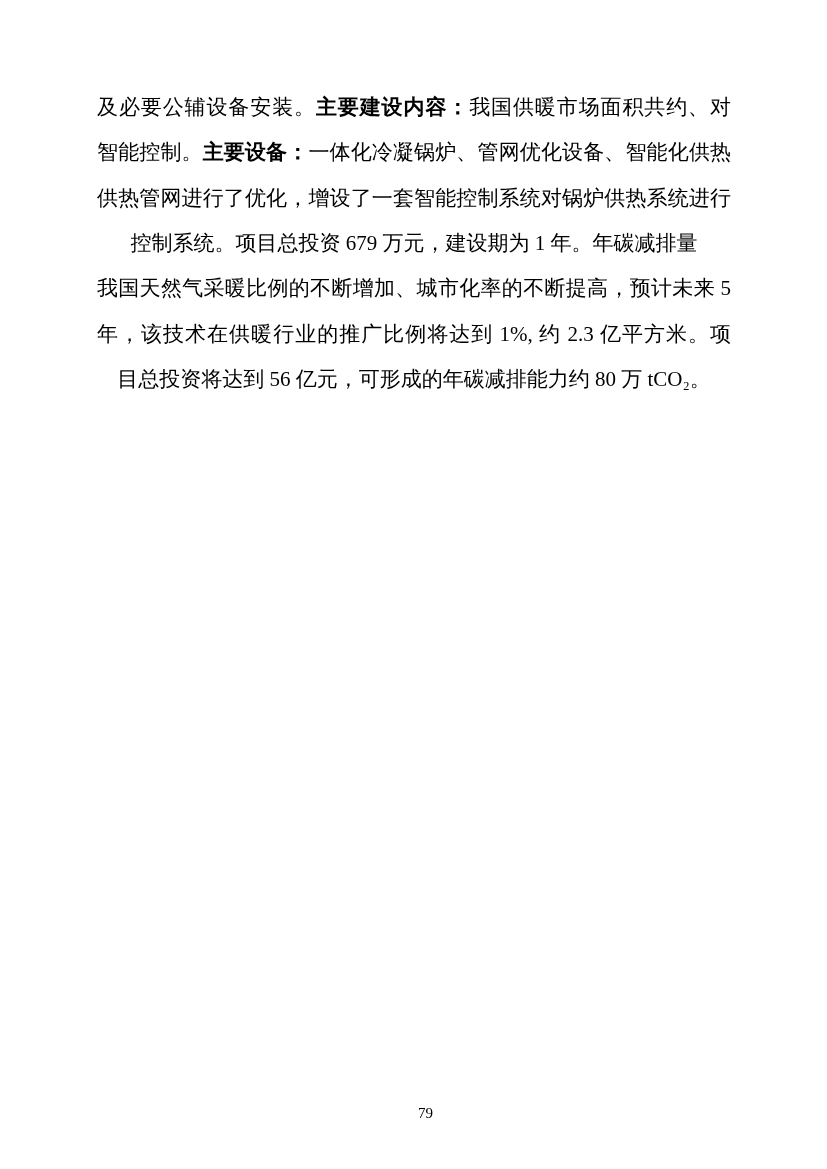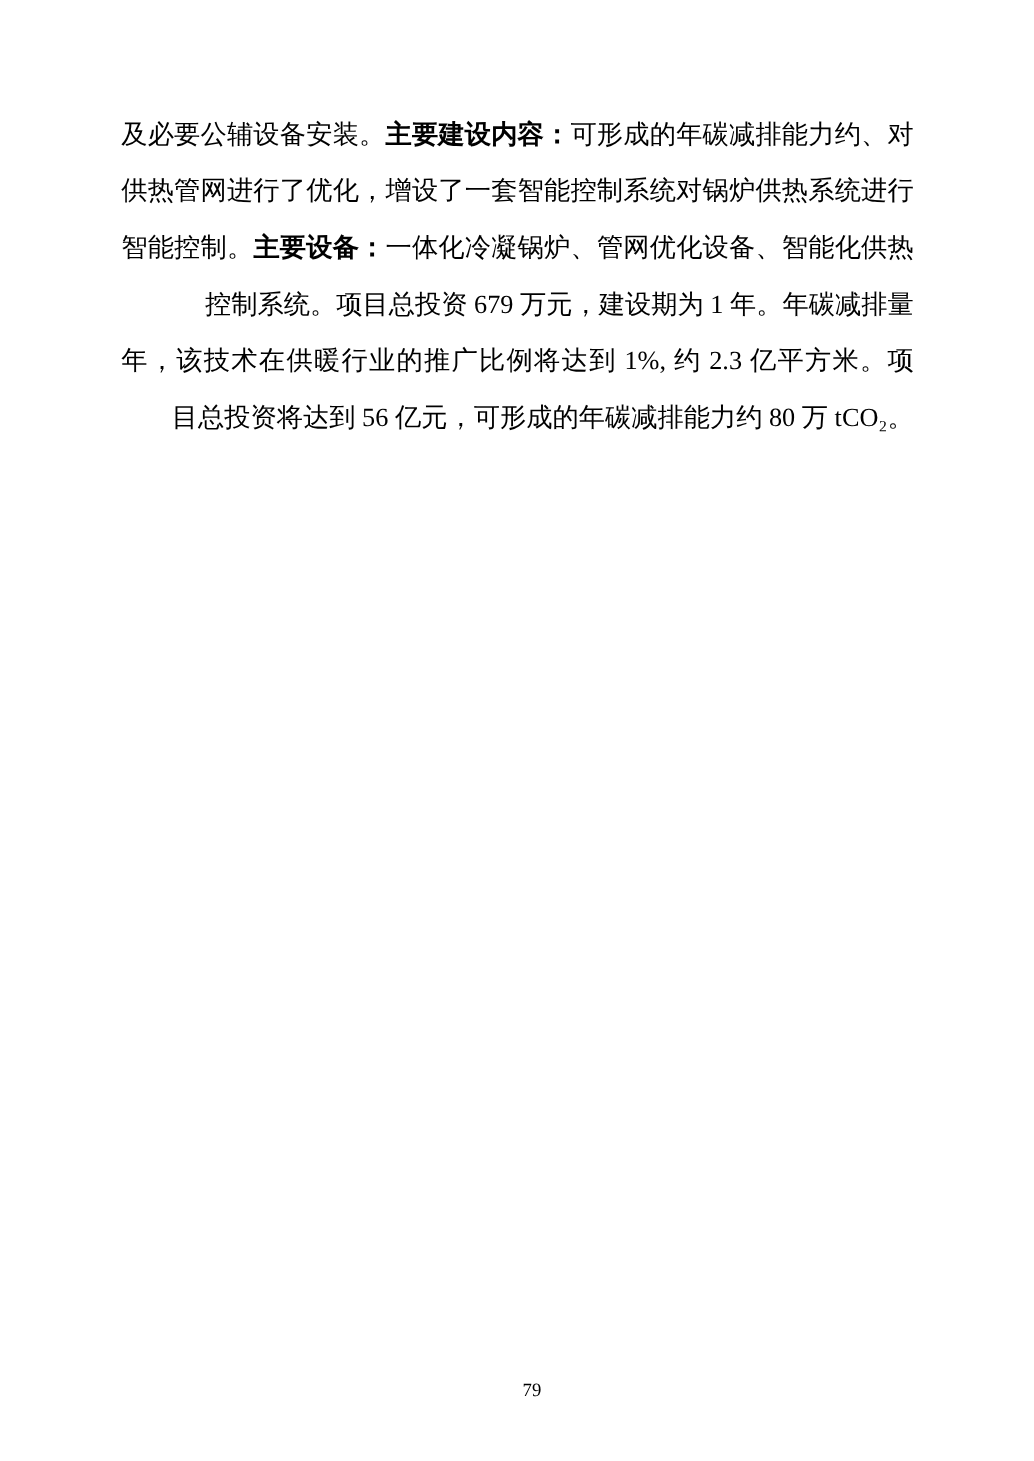--- a/index.html
+++ b/index.html
@@ -18,21 +18,21 @@
   .text-block {
     position: absolute;
     left: 97px;
     top: 85px;
     width: 634px;
   }
   .line {
     height: 45.33px;
     line-height: 45.33px;
     font-size: 21px;
-    text-align: right;
+    text-align: center;
     white-space: normal;
   }
   .line.justify {
     text-align: justify;
     text-align-last: justify;
     text-justify: inter-character;
   }
   .line.indent {
     padding-left: 42px;
   }
@@ -50,21 +50,22 @@
     text-align: center;
     font-size: 15px;
     line-height: 20px;
     margin-top: 27px;
   }
 </style>
 </head>
 <body>
 
 <div class="text-block">
-    <div class="line justify"><span>及必要公辅设备安装。</span><span class="bold">主要建设内容：</span><span>可形成的年碳减排能力约、对</span></div>
+    <div class="line justify"><span>及必要公辅设备安装。</span><span class="bold">主要建设内容：</span><span>我国供暖市场面积共约、对</span></div>
+    <div class="line justify"><span>智能控制。</span><span class="bold">主要设备：</span><span>一体化冷凝锅炉、管网优化设备、智能化供热</span></div>
     <div class="line justify"><span>供热管网进行了优化，增设了一套智能控制系统对锅炉供热系统进行</span></div>
-    <div class="line justify"><span>智能控制。</span><span class="bold">主要设备：</span><span>一体化冷凝锅炉、管网优化设备、智能化供热</span></div>
     <div class="line"><span>控制系统。项目总投资 679 万元，建设期为 1 年。年碳减排量</span></div>
+    <div class="line justify"><span>我国天然气采暖比例的不断增加、城市化率的不断提高，预计未来 5</span></div>
     <div class="line justify"><span>年，该技术在供暖行业的推广比例将达到 1%, 约 2.3 亿平方米。项</span></div>
     <div class="line"><span>目总投资将达到 56 亿元，可形成的年碳减排能力约 80 万 tCO₂。</span></div>
   </div>
 
 <div class="page-number">79</div>
 
 </body></html>

